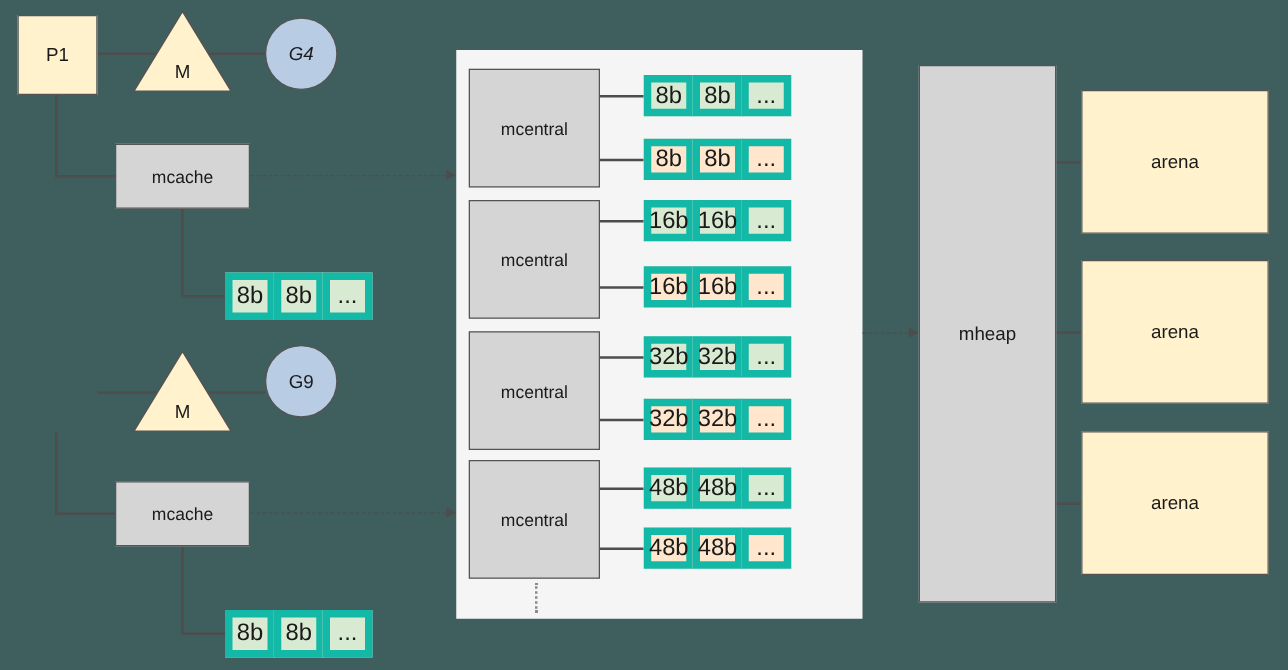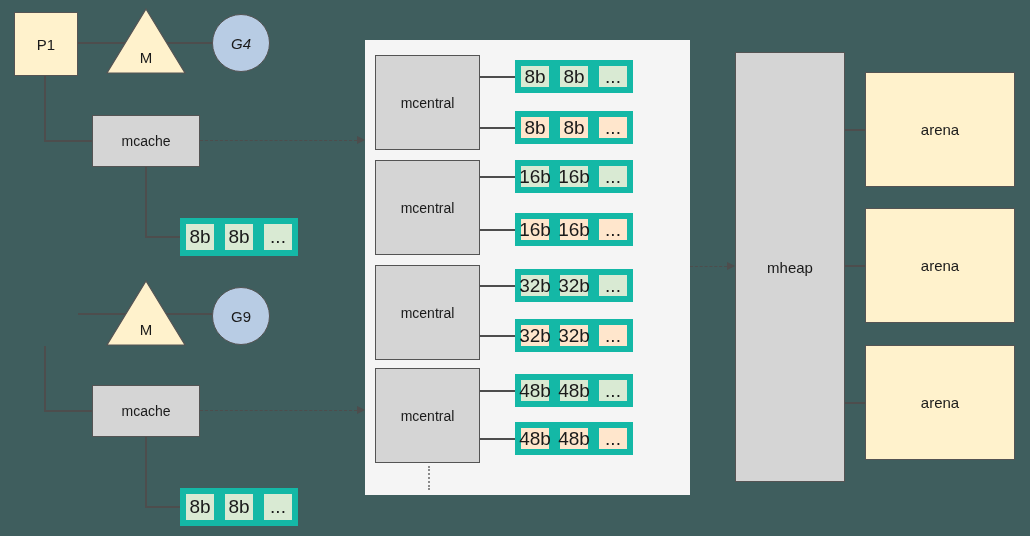--- a/index.html
+++ b/index.html
@@ -104,21 +104,21 @@
   </div>
 
 
   <div class="tri-wrap" style="left:104px;top:278px;width:84px;height:70px;">
     <svg width="84" height="70">
       <polygon points="42,3 81,67 3,67" fill="#FFF2CC" stroke="#545454" stroke-width="1.2"></polygon>
     </svg>
     <span class="tri-label">M</span>
   </div>
 
-  <div class="shape circle" style="left:212px;top:287px;width:58px;height:58px;">G9</div>
+  <div class="shape circle" style="left:212px;top:276px;width:58px;height:58px;">G9</div>
 
   <div class="shape graybox" style="left:92px;top:385px;width:108px;height:52px;">mcache</div>
 
   <div class="row big" style="left:180px;top:488px;">
     <div class="cell">8b</div>
     <div class="cell">8b</div>
     <div class="cell">...</div>
   </div>
 
   <div class="shape graybox" style="left:375px;top:55px;width:105px;height:95px;">mcentral</div>

